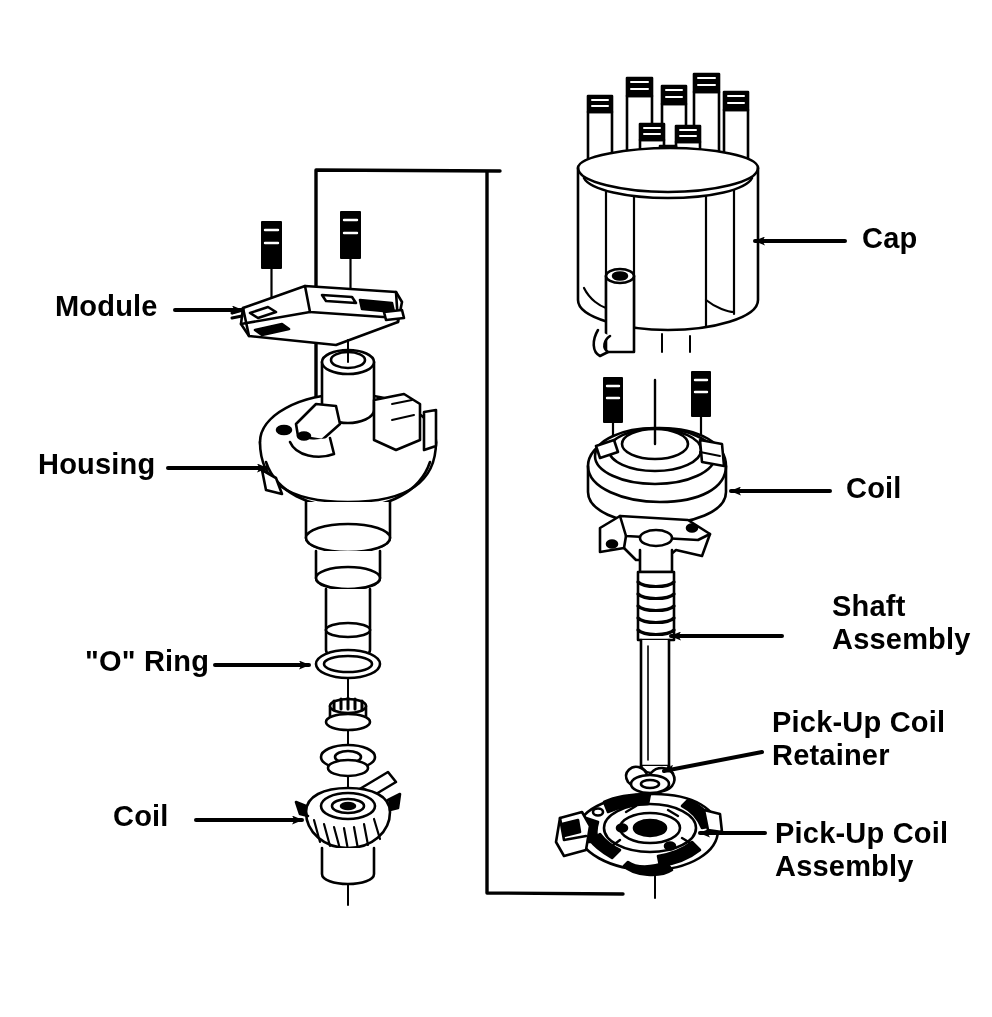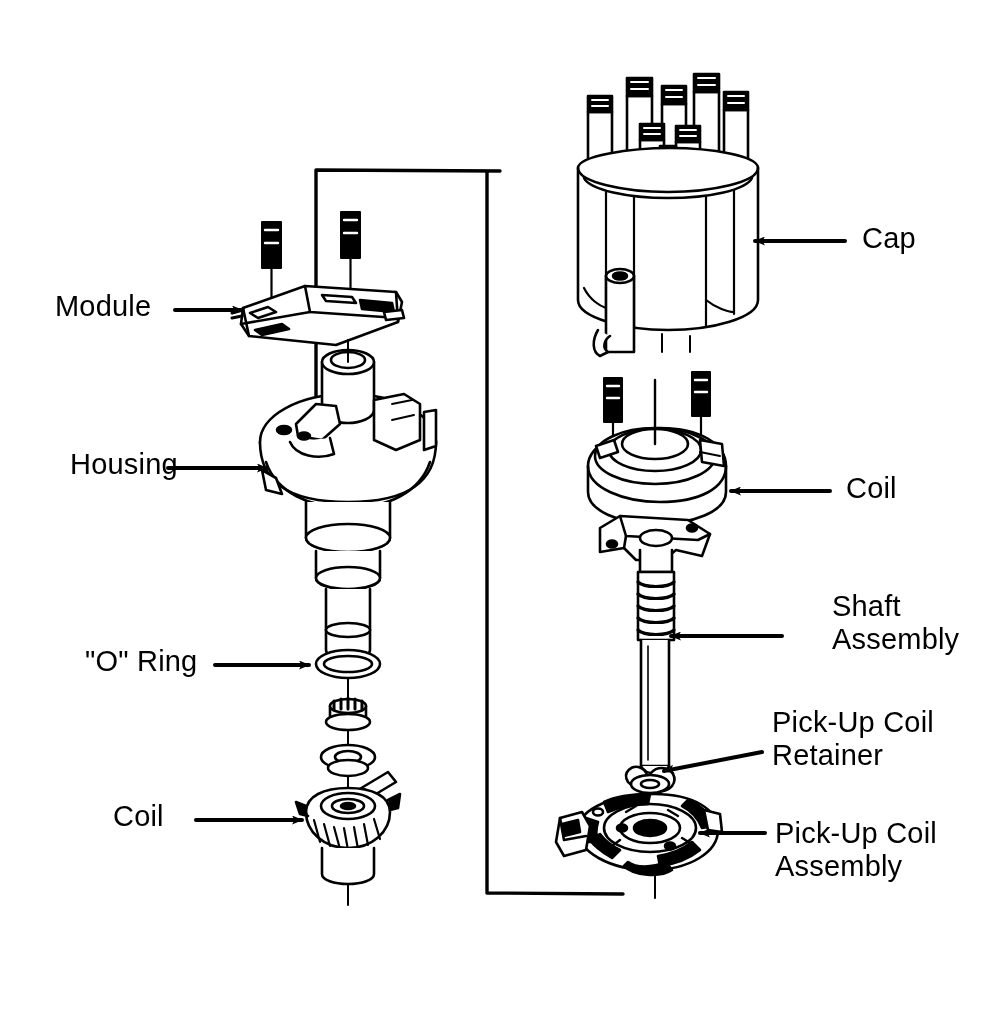--- a/index.html
+++ b/index.html
@@ -24,21 +24,21 @@
     height: 1017px;
   }
   .label {
     position: absolute;
     color: #000000;
     font-family: "Liberation Sans", sans-serif;
     font-size: 29px;
     line-height: 33px;
     letter-spacing: 0.2px;
     white-space: pre;
-    font-weight: 400;
+    font-weight: 700;
   }
   .label.right-col { text-align: left; }
   .label.left-col  { text-align: center; }
   .figure-number {
     position: absolute;
     left: 108px;
     top: 906px;
     color: #000000;
     font-family: "Liberation Mono", monospace;
     font-size: 31px;
@@ -307,21 +307,21 @@
         <line x1="830" y1="491" x2="731" y2="491" marker-end="url(#arrowhead)"></line>
         <line x1="782" y1="636" x2="671" y2="636" marker-end="url(#arrowhead)"></line>
         <line x1="762" y1="752" x2="664" y2="771" marker-end="url(#arrowhead)"></line>
         <line x1="765" y1="833" x2="700" y2="833" marker-end="url(#arrowhead)"></line>
       </g>
 
     </g>
   </svg>
 
   <div class="label left-col" style="left:55px; top:290px;">Module</div>
-  <div class="label left-col" style="left:38px; top:448px;margin-left:32px;">Housing</div>
+  <div class="label left-col" style="left:38px; top:448px;">Housing</div>
   <div class="label left-col" style="left:85px; top:645px;">"O" Ring</div>
   <div class="label left-col" style="left:113px; top:800px;">Coil</div>
 
   <div class="label right-col" style="left:862px; top:222px;">Cap</div>
   <div class="label right-col" style="left:846px; top:472px;">Coil</div>
   <div class="label right-col" style="left:832px; top:590px;">Shaft
 Assembly</div>
   <div class="label right-col" style="left:772px; top:706px;">Pick-Up Coil
 Retainer</div>
   <div class="label right-col" style="left:775px; top:817px;">Pick-Up Coil

